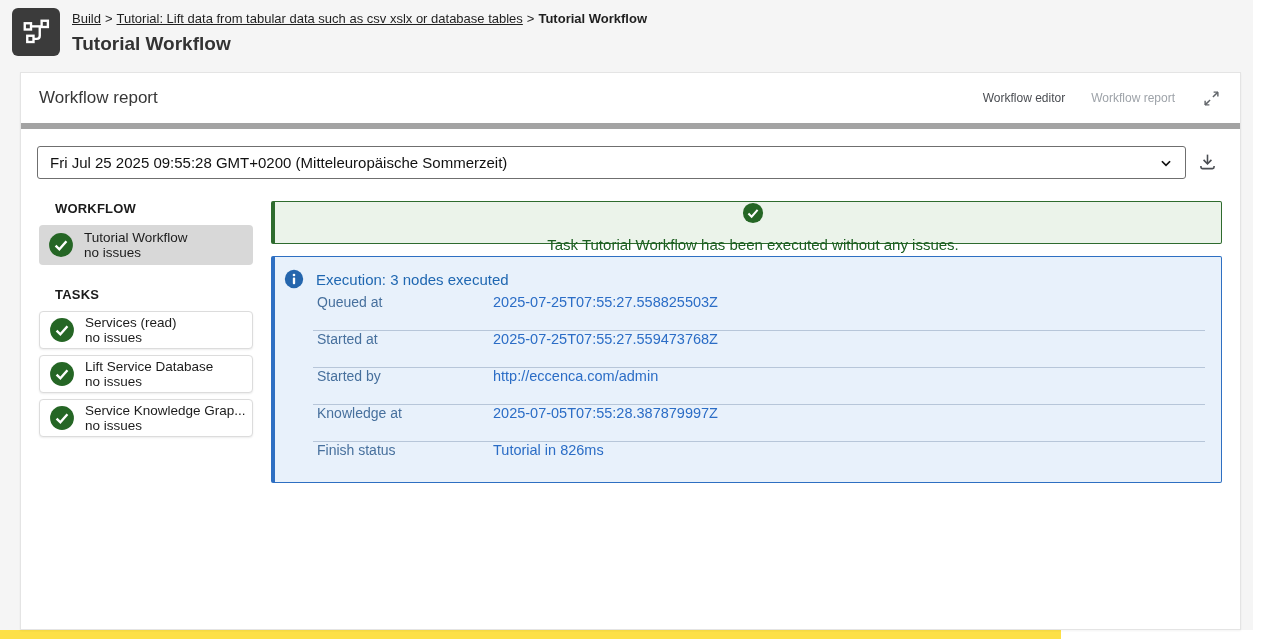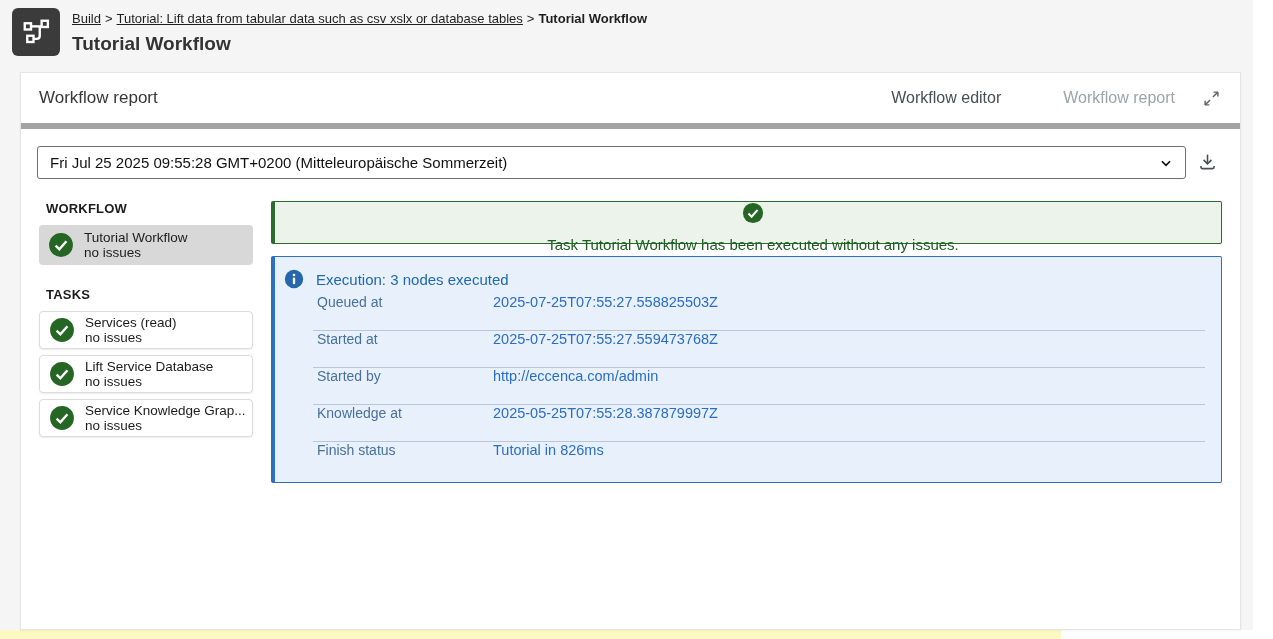--- a/index.html
+++ b/index.html
@@ -5,57 +5,57 @@
   * { margin:0; padding:0; box-sizing:border-box; }
   html,body { width:1273px; height:639px; background:#ffffff;
     font-family:"Liberation Sans", sans-serif; color:#1f1f1f;
     -webkit-font-smoothing:antialiased; overflow:hidden; }
   :root{
     --accent-blue:#2e6fc2; --info-bg:#e8f1fb; --info-text:#1f67b1;
     --info-label:#47709d; --success-green:#256625; --success-bg:#ebf3ea;
     --success-border:#2e6b2e; --success-text:#1b5e20; --page-bg:#f5f5f5;
     --selected-bg:#d8d8d8; --appicon-bg:#3b3b3b;
   }
-  .viewport{ position:relative; width:1061px; height:639px; background:#fef9c3; }
+  .viewport{ position:relative; width:1061px; height:639px; background:#fde047; }
   .gray-bg{ position:absolute; left:0; top:0; width:1253px; height:630px; background:var(--page-bg); }
 
   
   .top-header{ position:absolute; left:12px; top:8px; display:flex; align-items:flex-start; gap:12px; }
   .app-icon{ width:48px; height:48px; background:var(--appicon-bg); border-radius:6px;
     display:flex; align-items:center; justify-content:center; flex:0 0 auto; }
   .head-text{ padding-top:2px; }
   .breadcrumb{ font-size:13px; line-height:17px; color:#1f1f1f; }
   .breadcrumb a{ color:#1f1f1f; text-decoration:underline; cursor:pointer; }
   .bc-sep{ margin:0 4px; }
   .bc-current{ font-weight:bold; }
   .page-title{ font-size:19px; font-weight:bold; color:#333; margin-top:6px; }
 
   
   .card{ position:absolute; left:20px; top:72px; width:1221px; height:558px;
     background:#fff; border:1px solid #e4e4e4; box-shadow:0 1px 2px rgba(0,0,0,.05); }
   .card-header{ height:56px; display:flex; align-items:center; padding:0 18px;
     border-bottom:6px solid #a3a3a3; }
   .card-title{ font-size:17px; color:#373737; }
   .card-header-right{ margin-left:auto; display:flex; align-items:center; gap:26px; }
-  .view-link{ font-size:16px; color:#4a4d52; cursor:pointer;margin-left:36px; }
+  .view-link{ font-size:12px; color:#4a4d52; cursor:pointer; }
   .view-link.inactive{ color:#9ea3a9; }
   .icon-btn{ background:none; border:none; cursor:pointer; display:flex; align-items:center;
     justify-content:center; padding:2px; color:#5f6368; }
 
   
   .toolbar{ display:flex; align-items:center; gap:4px; padding:0 16px; margin-top:17px; }
   .exec-select{ flex:1; height:33px; border:1px solid #6f6f6f; border-radius:3px; background:#fff;
     display:flex; align-items:center; padding:0 12px; font-size:15px; color:#111; cursor:pointer; }
   .exec-select .sel-text{ flex:1; white-space:nowrap; overflow:hidden; }
   .download-btn{ width:34px; height:30px; color:#4a4d52; }
 
   
   .content{ display:flex; padding:0 18px; margin-top:22px; gap:18px; }
   .sidebar{ width:214px; flex:0 0 auto; }
-  .section-heading{ font-size:13px; font-weight:bold; color:#1c1c1c; margin:0 0 9px 7px; letter-spacing:.2px; }
+  .section-heading{ font-size:13px; font-weight:bold; color:#1c1c1c; margin:0 0 9px 16px; letter-spacing:.2px; }
   .node-item{ display:flex; align-items:center; gap:10px; padding-left:9px; border-radius:4px;
     cursor:pointer; margin-bottom:6px; }
   .node-item.selected{ background:var(--selected-bg); height:40px; border:none; }
   .node-item.plain{ background:#fff; border:1px solid #dcdcdc; height:38px;
     box-shadow:0 1px 2px rgba(0,0,0,.08); }
   .node-text{ line-height:15px; font-size:13.5px; color:#1c1c1c; white-space:nowrap; overflow:hidden; }
   .node-sub{ font-size:13.5px; color:#1c1c1c; }
   .tasks-heading{ margin-top:22px; }
   .status-icon{ flex:0 0 auto; display:flex; }
 
@@ -233,21 +233,21 @@
             <div class="exec-row">
               <span class="cell-label">Started at</span>
               <span class="cell-value">2025-07-25T07:55:27.559473768Z</span>
             </div>
             <div class="exec-row">
               <span class="cell-label">Started by</span>
               <span class="cell-value">http://eccenca.com/admin</span>
             </div>
             <div class="exec-row">
               <span class="cell-label">Knowledge at</span>
-              <span class="cell-value">2025-05-25T07:55:28.387879997Z</span>
+              <span class="cell-value">2025-07-05T07:55:28.387879997Z</span>
             </div>
             <div class="exec-row">
               <span class="cell-label">Finish status</span>
               <span class="cell-value">Tutorial in 826ms</span>
             </div>
           </div>
         </div>
 
       </div>
     </div>

